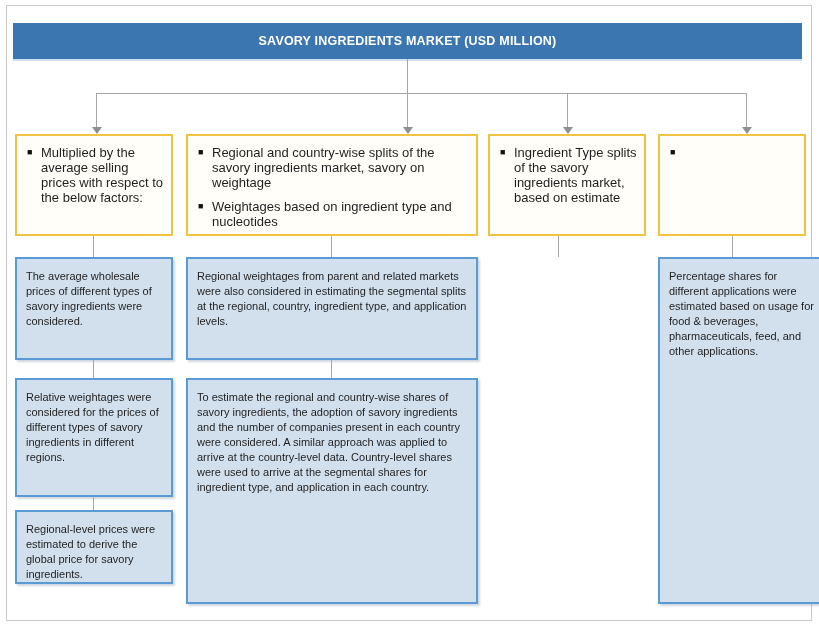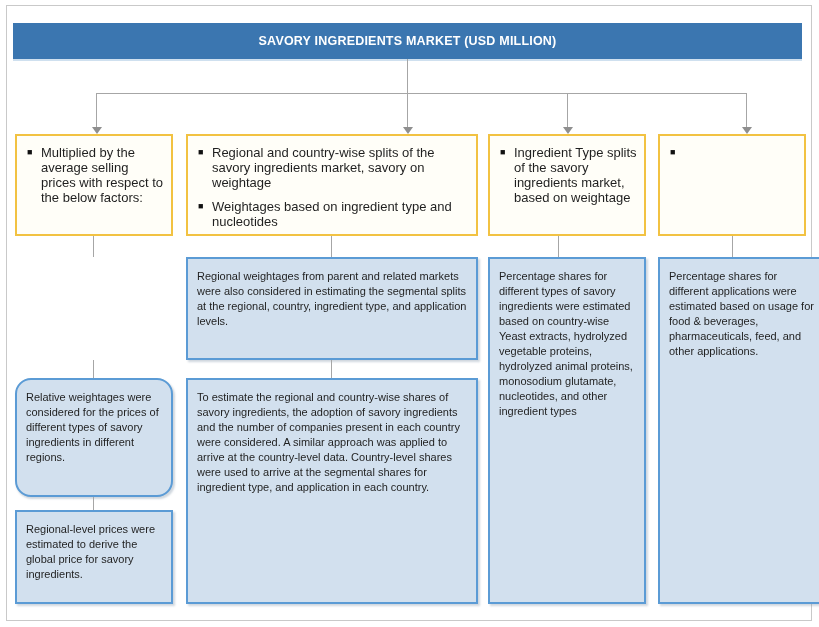--- a/index.html
+++ b/index.html
@@ -79,53 +79,52 @@
     <div class="bullet-item">
       <span class="bullet-marker">■</span>
       <span class="bullet-text">Weightages based on ingredient type and nucleotides</span>
     </div>
   </div>
 
   <div class="criteria-box" style="left:488px;top:134px;width:158px;height:102px;">
     <div class="bullet-item">
       <span class="bullet-marker">■</span>
       <span class="bullet-text">Ingredient Type splits
-of the savory ingredients market, based on weightage</span>
+of the savory ingredients market, based on estimate</span>
     </div>
   </div>
 
   <div class="criteria-box" style="left:658px;top:134px;width:148px;height:102px;">
     <div class="bullet-item">
       <span class="bullet-marker">■</span>
     </div>
   </div>
 
   <div class="conn" style="left:93px;top:236px;width:1px;height:21px;"></div>
   <div class="conn" style="left:331px;top:236px;width:1px;height:21px;"></div>
   <div class="conn" style="left:558px;top:236px;width:1px;height:21px;"></div>
   <div class="conn" style="left:732px;top:236px;width:1px;height:21px;"></div>
 
+  <div class="detail-box" style="left:15px;top:257px;width:158px;height:103px;">
+    <div class="detail-text">The average wholesale prices of different types of savory ingredients were considered.</div>
+  </div>
   <div class="conn" style="left:93px;top:360px;width:1px;height:18px;"></div>
-  <div class="detail-box" style="left:15px;top:378px;width:158px;height:119px;border-radius:16px;">
+  <div class="detail-box" style="left:15px;top:378px;width:158px;height:119px;">
     <div class="detail-text">Relative weightages were considered for the prices of different types of savory ingredients in different regions.</div>
   </div>
   <div class="conn" style="left:93px;top:497px;width:1px;height:13px;"></div>
-  <div class="detail-box" style="left:15px;top:510px;width:158px;height:94px;">
+  <div class="detail-box" style="left:15px;top:510px;width:158px;height:74px;">
     <div class="detail-text">Regional-level prices were estimated to derive the global price for savory ingredients.</div>
   </div>
 
   <div class="detail-box" style="left:186px;top:257px;width:292px;height:103px;">
     <div class="detail-text">Regional weightages from parent and related markets were also considered in estimating the segmental splits at the regional, country, ingredient type, and application levels.</div>
   </div>
   <div class="conn" style="left:331px;top:360px;width:1px;height:18px;"></div>
   <div class="detail-box" style="left:186px;top:378px;width:292px;height:226px;">
     <div class="detail-text">To estimate the regional and country-wise shares of savory ingredients, the adoption of savory ingredients and the number of companies present in each country were considered. A similar approach was applied to arrive at the country-level data. Country-level shares were used to arrive at the segmental shares for ingredient type, and application in each country.</div>
   </div>
 
-  <div class="detail-box" style="left:488px;top:257px;width:158px;height:347px;">
-    <div class="detail-text">Percentage shares for different types of savory ingredients were estimated based on country-wise
-Yeast extracts, hydrolyzed vegetable proteins, hydrolyzed animal proteins, monosodium glutamate, nucleotides, and other ingredient types</div>
-  </div>
 
   <div class="detail-box" style="left:658px;top:257px;width:168px;height:347px;">
     <div class="detail-text">Percentage shares for different applications were estimated based on usage for food &amp; beverages, pharmaceuticals, feed, and other applications.</div>
   </div>
 </div>
 
 </body></html>

